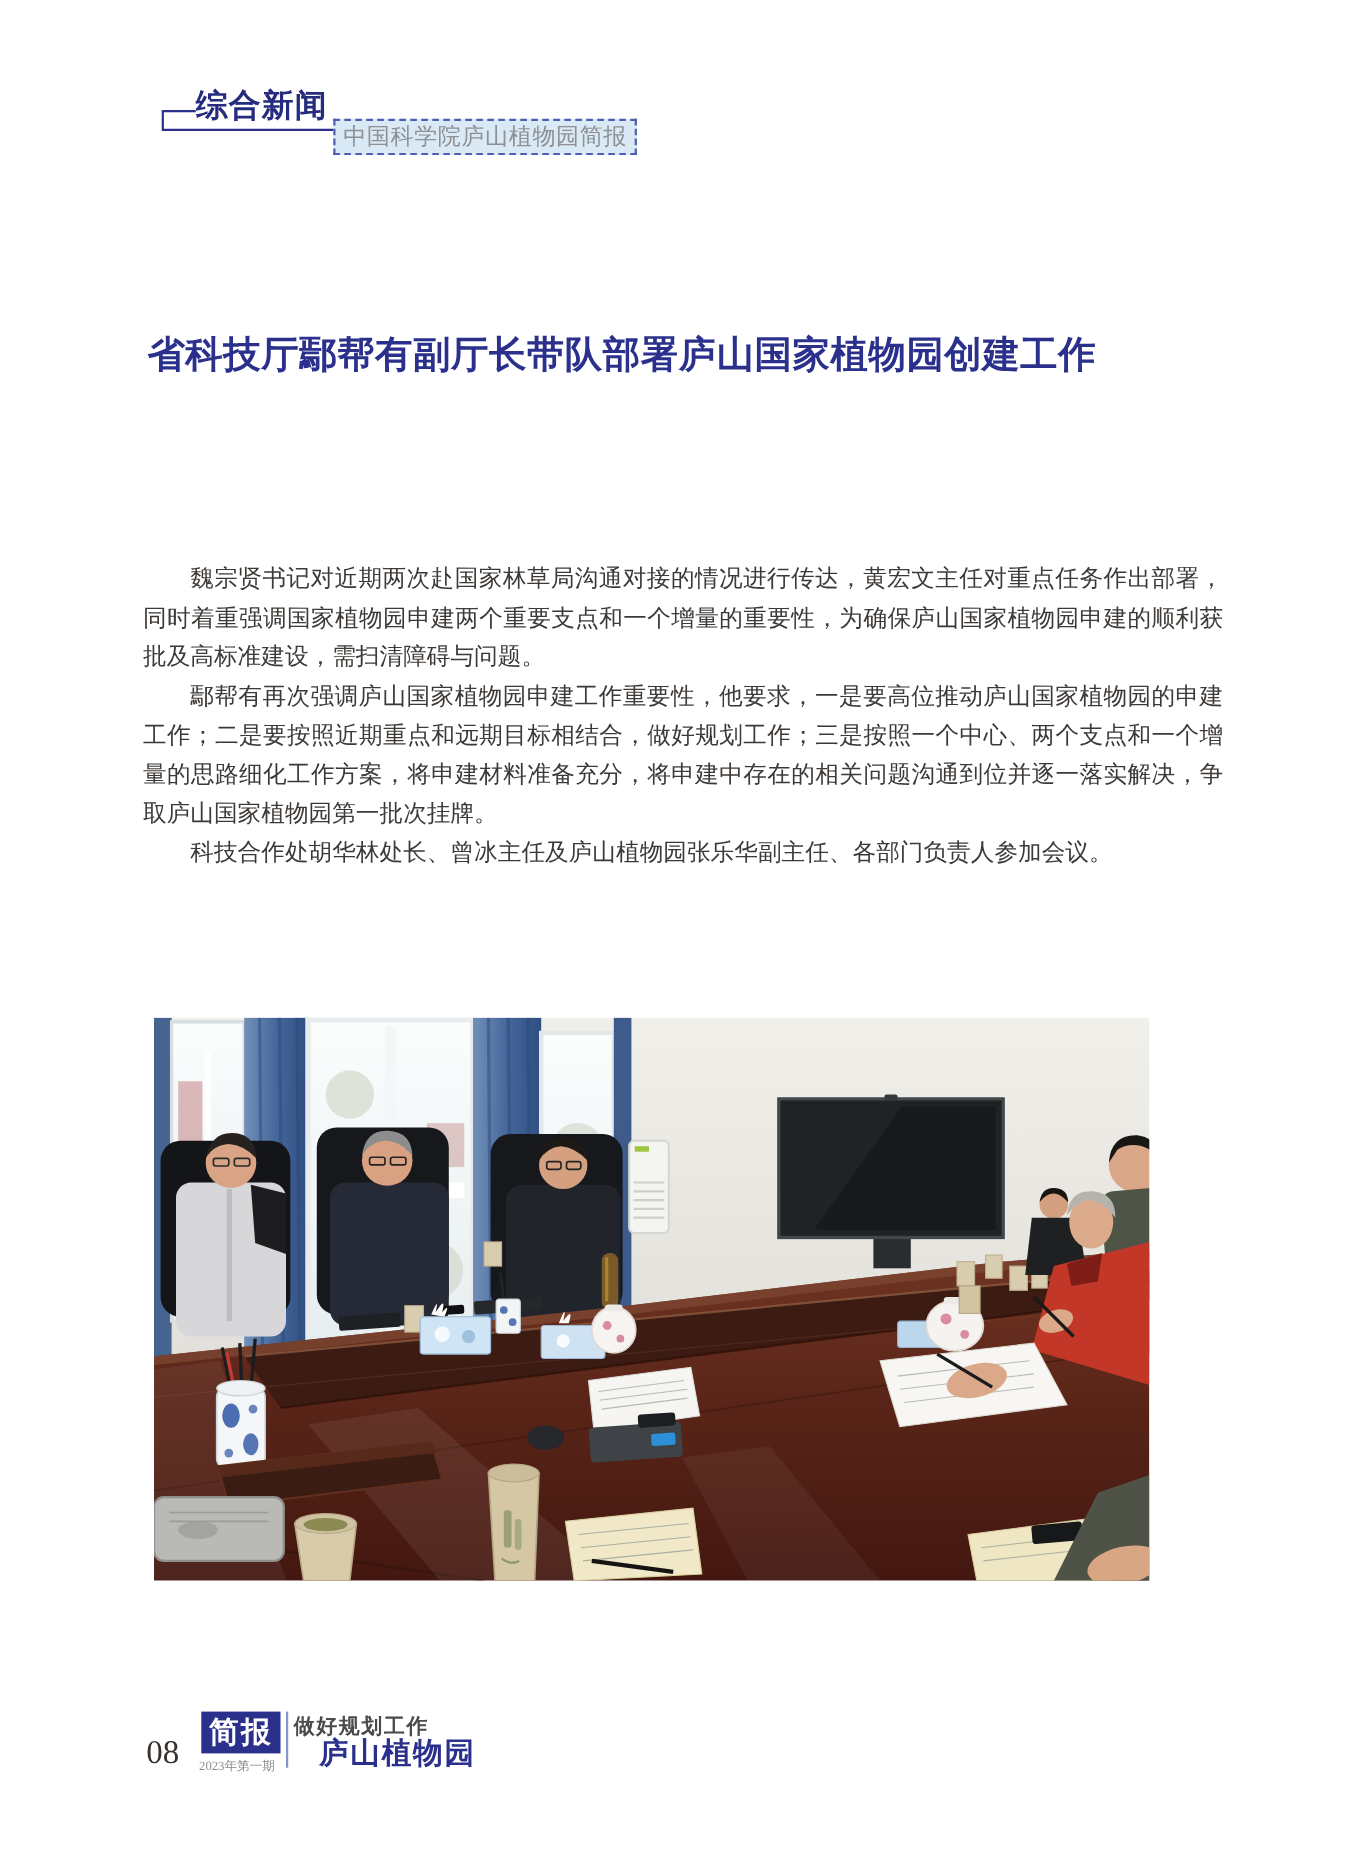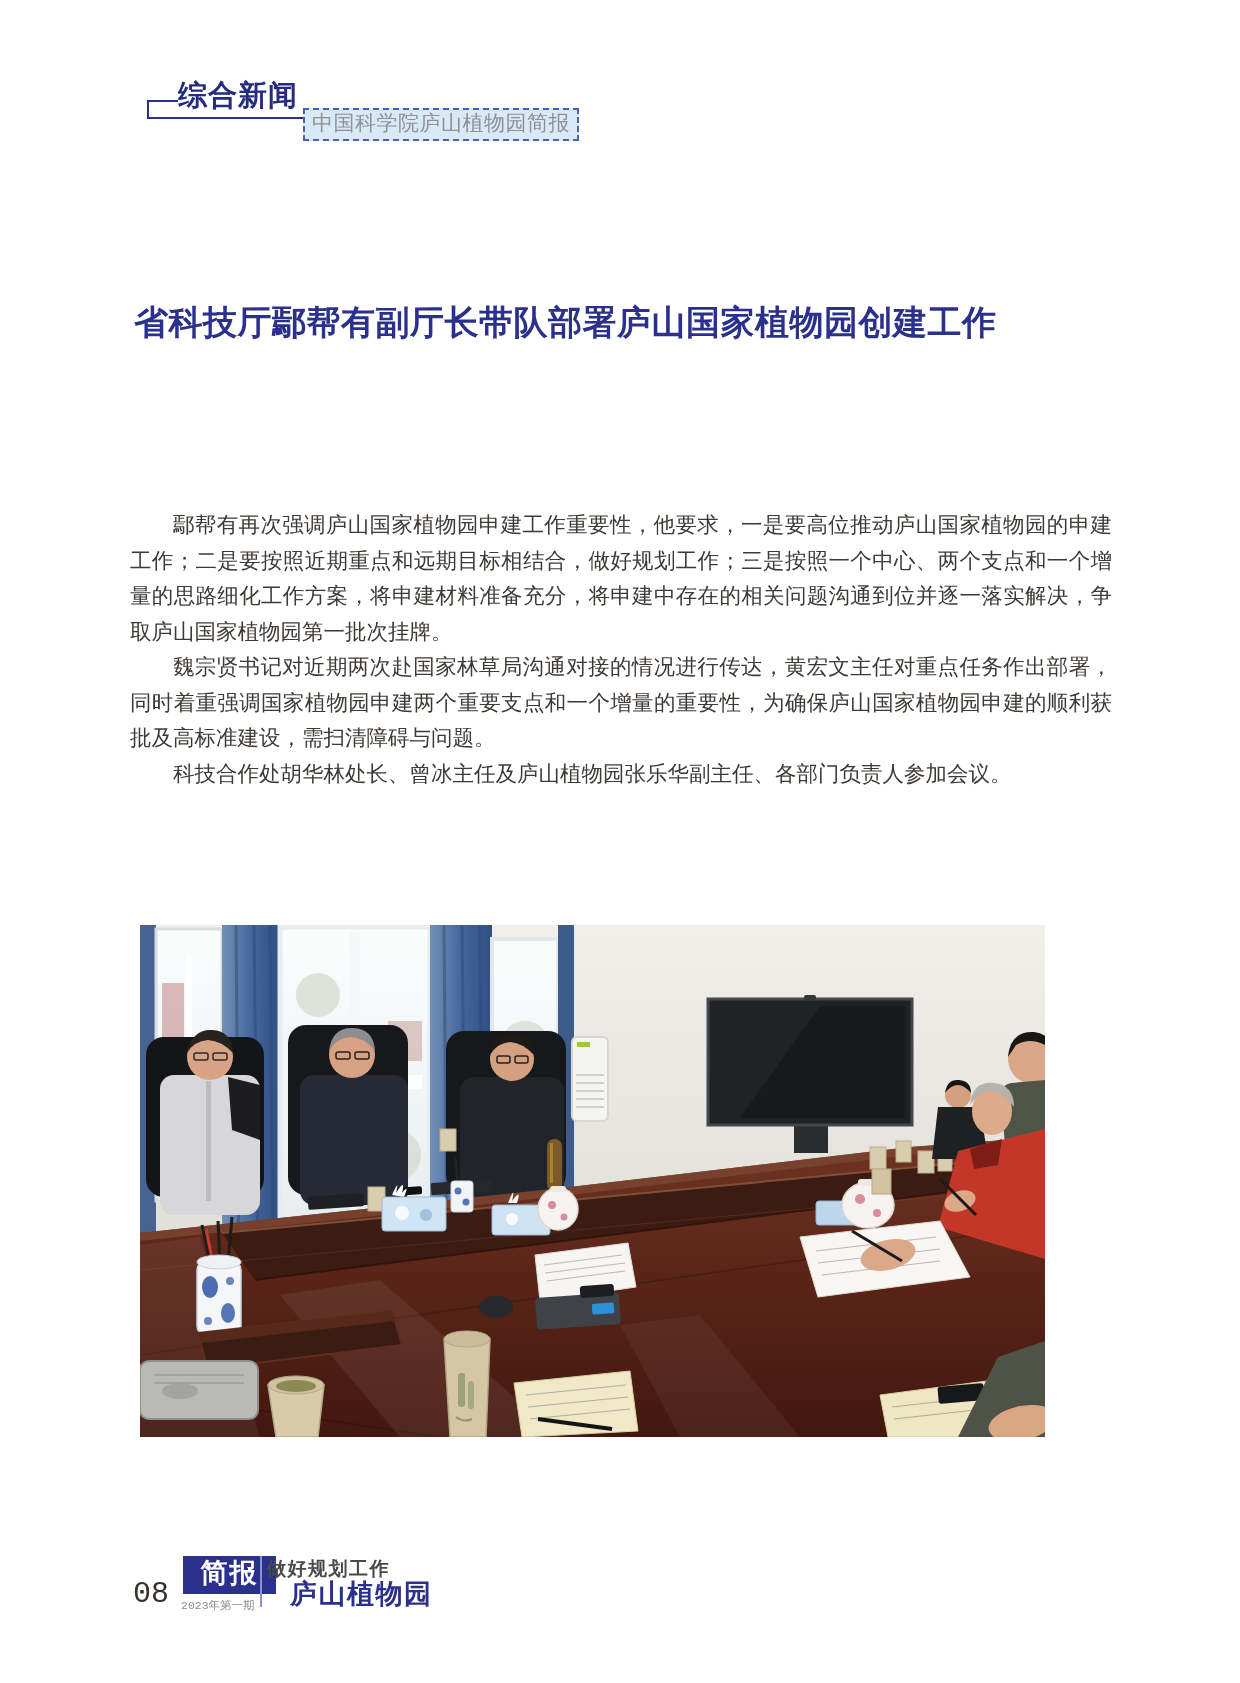--- a/index.html
+++ b/index.html
@@ -1,18 +1,18 @@
 <!DOCTYPE html>
 <html><head>
 <meta charset="utf-8">
 <style>
   html,body{margin:0;padding:0;background:#ffffff;}
   .page{
     position:relative;width:1240px;height:1683px;background:#ffffff;
-    font-family:Liberation Mono, monospace;overflow:hidden;
+    font-family:Liberation Serif, serif;overflow:hidden;
   }
   
   .bracket-svg{position:absolute;left:140px;top:90px;width:380px;height:40px;}
   .section-label{
     position:absolute;left:178px;top:76px;font-size:29px;font-weight:bold;
     color:#252b7e;letter-spacing:1px;white-space:nowrap;
   }
   .badge{
     position:absolute;left:303px;top:80px;padding:2px 7px;background:#d9eaf6;
     border:2px dashed #4d5fb3;font-size:21px;line-height:25px;color:#8e9093;
@@ -27,21 +27,21 @@
     position:absolute;left:130px;top:509px;width:982px;font-size:21.5px;
     line-height:35.5px;color:#3d3936;text-align:justify;
   }
   .article-body p{margin:0;text-indent:2em;}
   
   .photo{position:absolute;left:140px;top:925px;width:905px;height:512px;margin:0;overflow:hidden;}
   .photo svg{display:block;width:905px;height:512px;}
   
   .page-number{position:absolute;left:133px;top:1577px;font-size:30px;color:#393029;}
   .logo-box{
-    position:absolute;left:183px;top:1556px;width:93px;height:38px;background:#2a308c;
+    position:absolute;left:183px;top:1556px;width:72px;height:38px;background:#2a308c;
     color:#ffffff;font-size:27px;font-weight:bold;text-align:center;line-height:38px;
     letter-spacing:2px;
   }
   .logo-issue{position:absolute;left:181px;top:1598px;font-size:11.5px;color:#8b8b8b;white-space:nowrap;}
   .footer-divider{position:absolute;left:260px;top:1556px;width:2px;height:51px;background:#8494cc;}
   .org-line1{position:absolute;left:267px;top:1556px;font-size:19px;font-weight:bold;color:#4a4a4a;letter-spacing:1.5px;white-space:nowrap;}
   .org-line2{position:absolute;left:266px;top:1576px;font-size:27px;font-weight:bold;color:#2a308c;letter-spacing:1.5px;white-space:nowrap;margin-left:24px;}
 </style>
 </head>
 <body>
@@ -49,22 +49,22 @@
 <div class="page">
 
   <svg class="bracket-svg" viewBox="0 0 380 40">
     <polyline points="38,11 8,11 8,28 358,28 358,20" fill="none" stroke="#2a308c" stroke-width="2"></polyline>
   </svg>
   <div class="section-label">综合新闻</div>
   <div class="badge">中国科学院庐山植物园简报</div>
 
   <h1 class="article-title">省科技厅鄢帮有副厅长带队部署庐山国家植物园创建工作</h1>
   <section class="article-body">
+    <p>魏宗贤书记对近期两次赴国家林草局沟通对接的情况进行传达，黄宏文主任对重点任务作出部署，同时着重强调国家植物园申建两个重要支点和一个增量的重要性，为确保庐山国家植物园申建的顺利获批及高标准建设，需扫清障碍与问题。</p>
     <p>鄢帮有再次强调庐山国家植物园申建工作重要性，他要求，一是要高位推动庐山国家植物园的申建工作；二是要按照近期重点和远期目标相结合，做好规划工作；三是按照一个中心、两个支点和一个增量的思路细化工作方案，将申建材料准备充分，将申建中存在的相关问题沟通到位并逐一落实解决，争取庐山国家植物园第一批次挂牌。</p>
-    <p>魏宗贤书记对近期两次赴国家林草局沟通对接的情况进行传达，黄宏文主任对重点任务作出部署，同时着重强调国家植物园申建两个重要支点和一个增量的重要性，为确保庐山国家植物园申建的顺利获批及高标准建设，需扫清障碍与问题。</p>
     <p>科技合作处胡华林处长、曾冰主任及庐山植物园张乐华副主任、各部门负责人参加会议。</p>
   </section>
 
   <figure class="photo">
     <svg viewBox="0 0 905 512" preserveAspectRatio="none">
       <defs>
         <linearGradient id="wallG" x1="0" y1="0" x2="0" y2="1">
           <stop offset="0" stop-color="#f1efe9"></stop>
             <stop offset="1" stop-color="#d8d6d1"></stop>
         </linearGradient>

